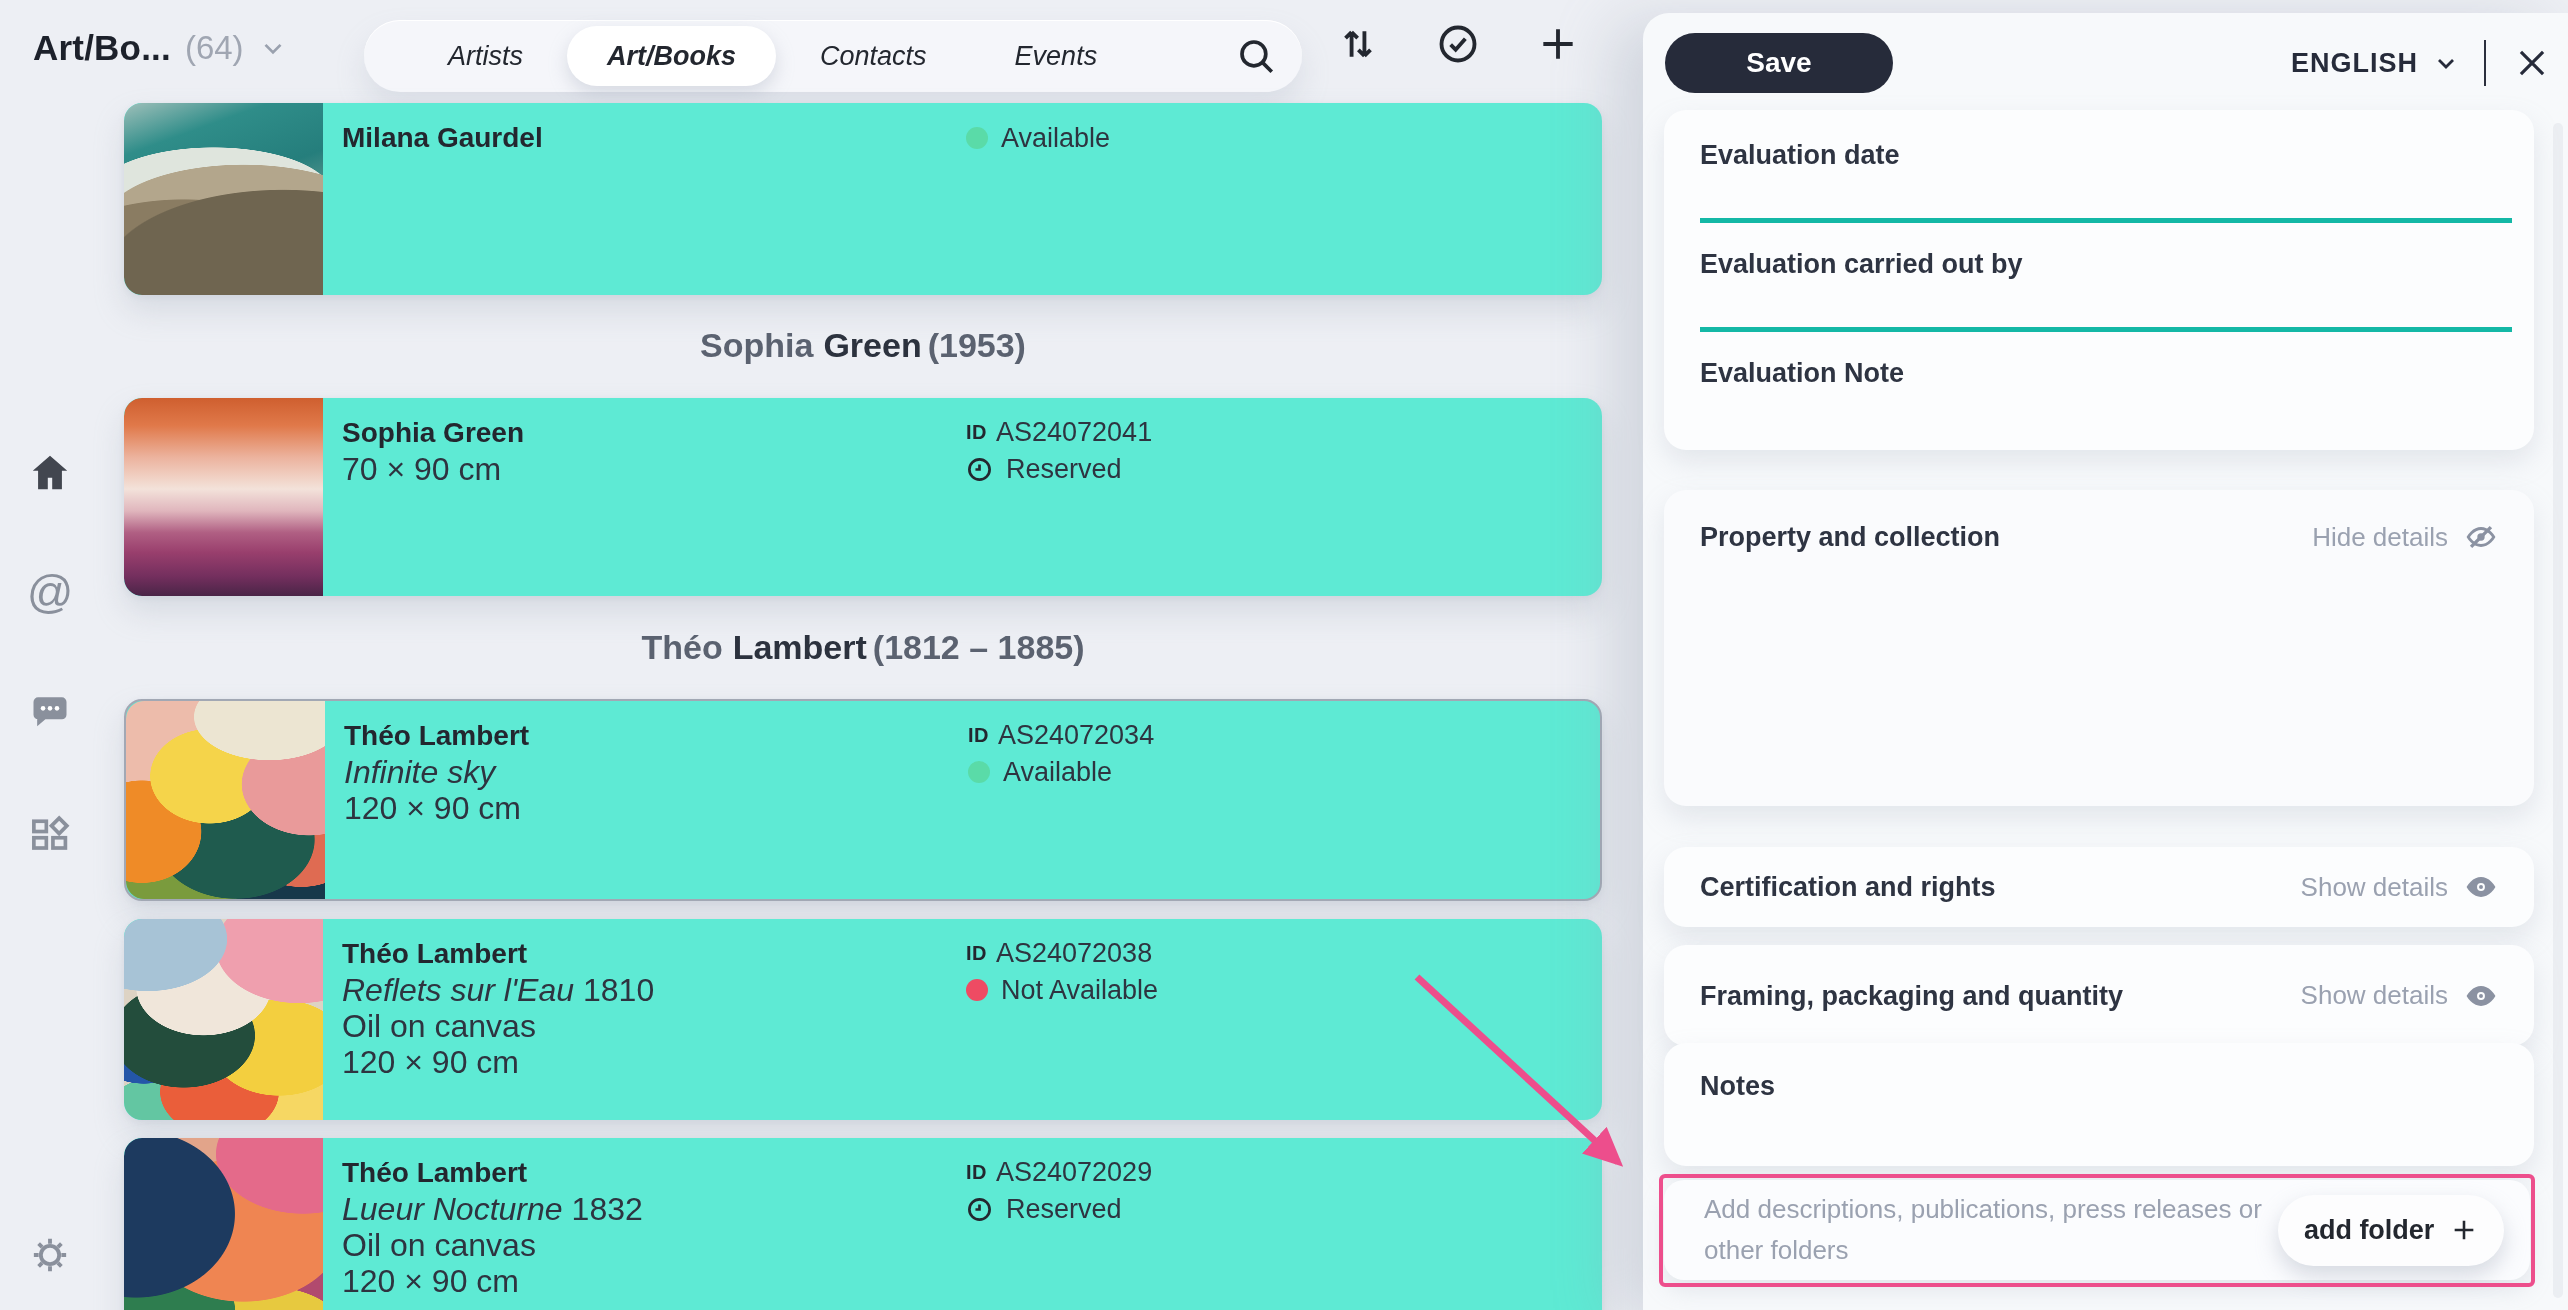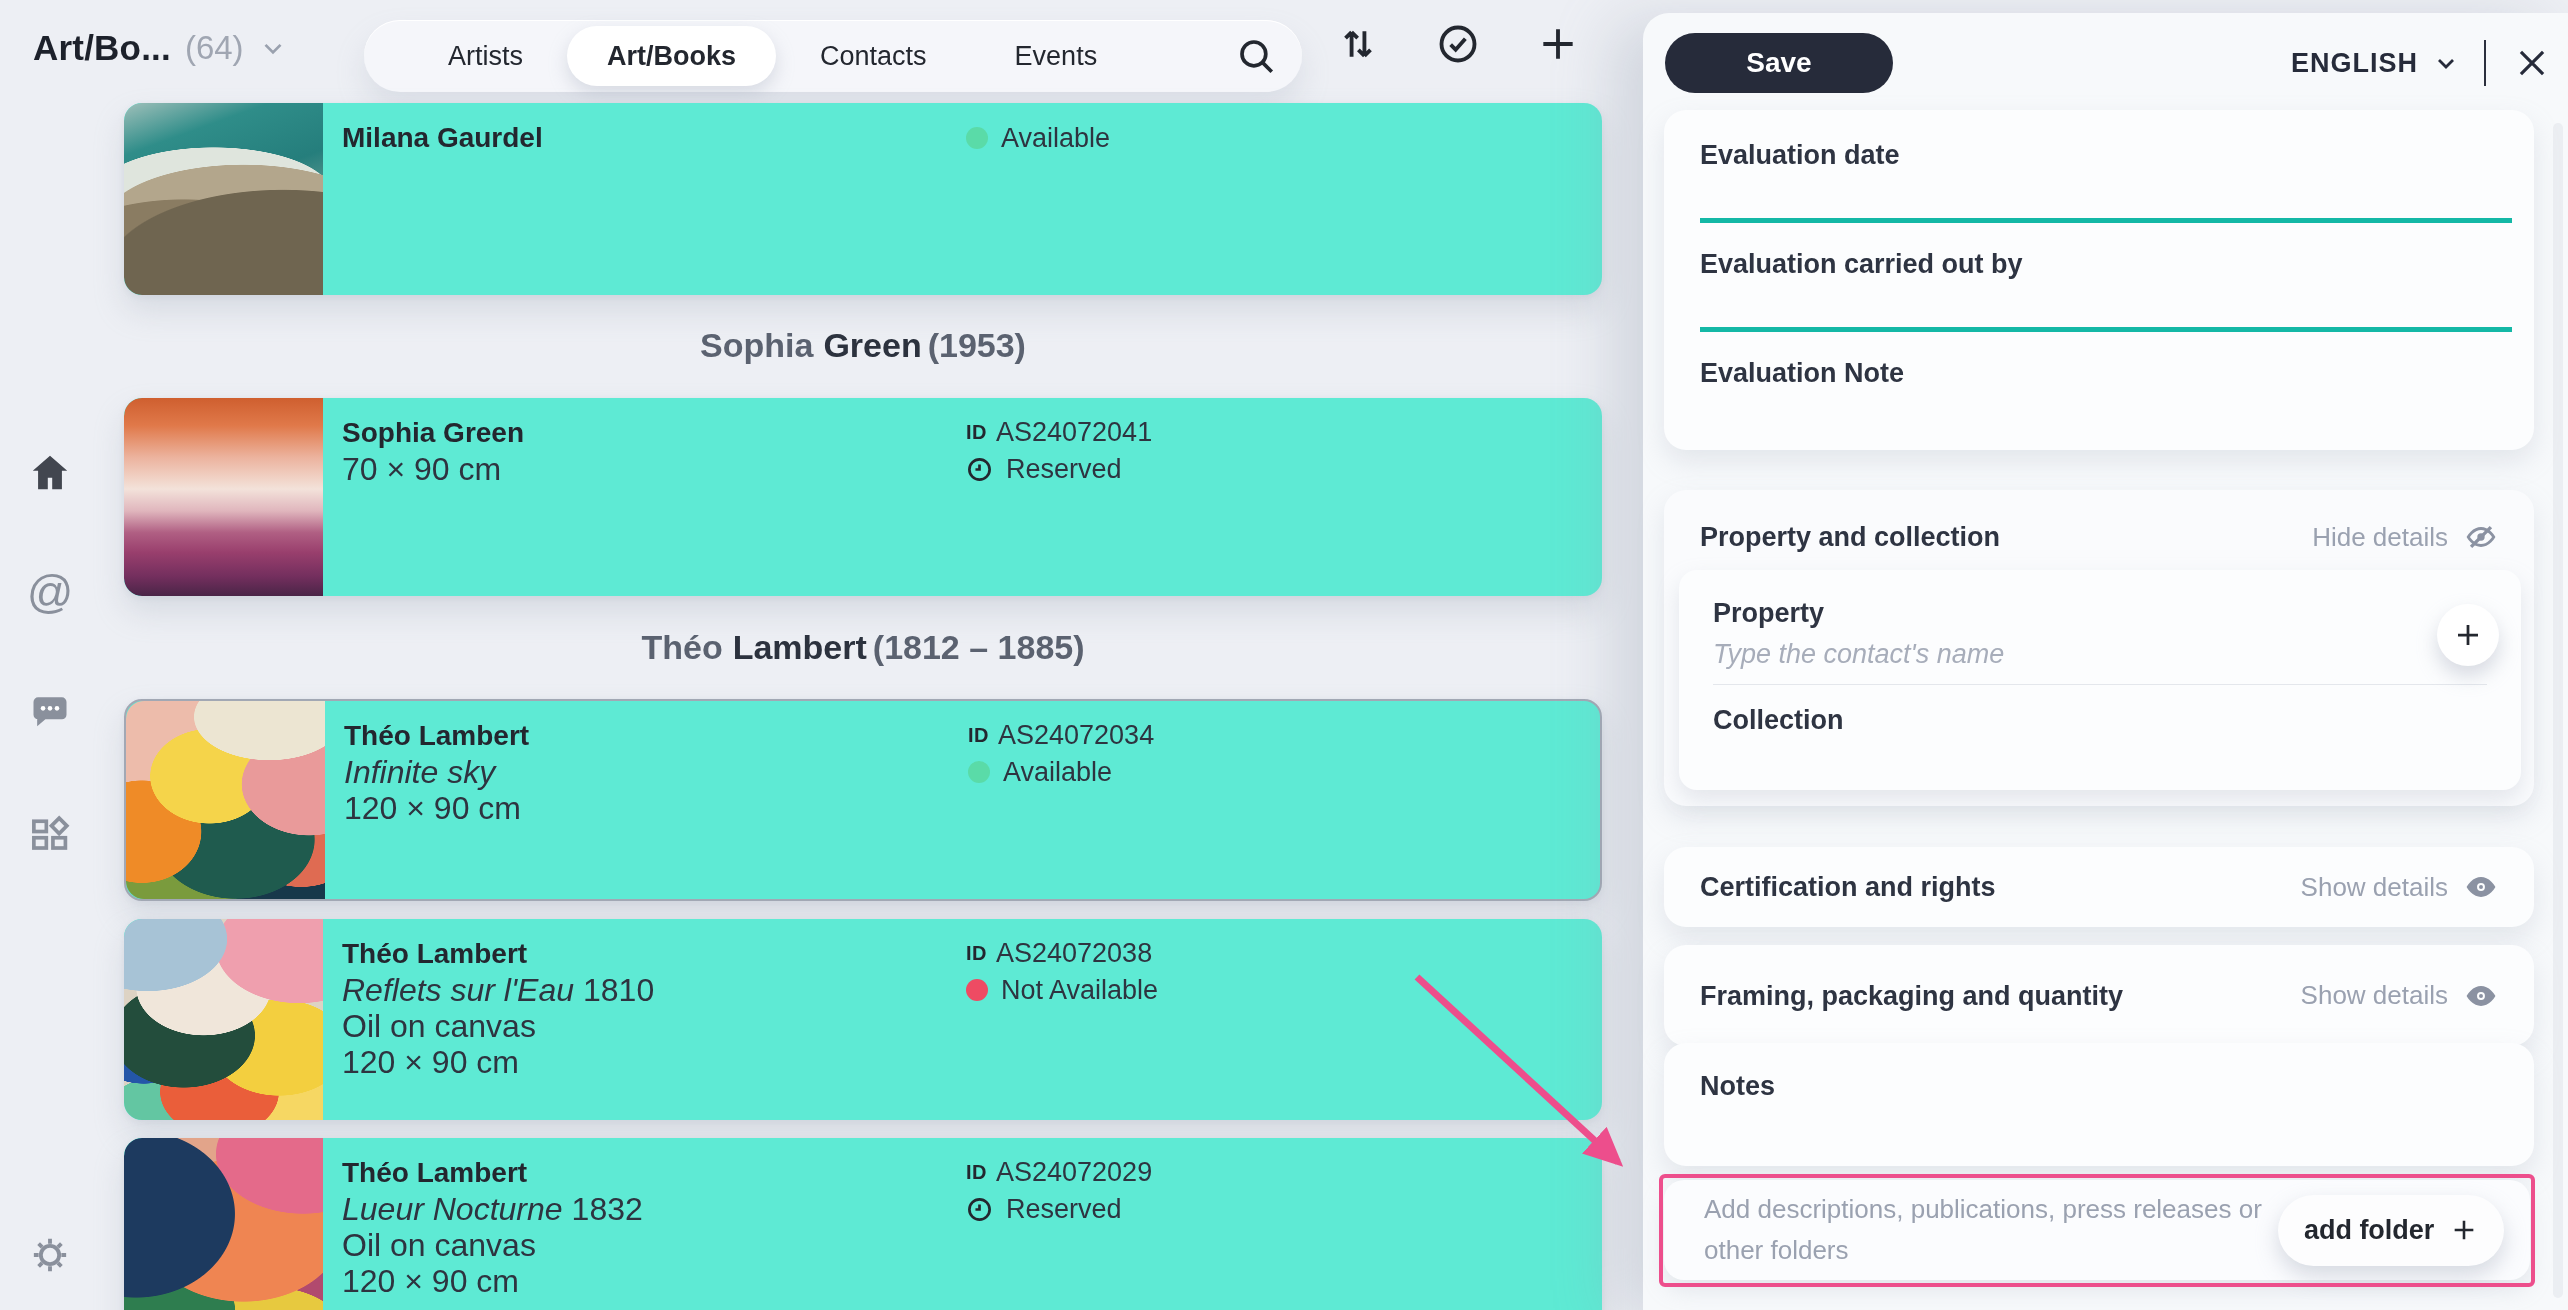--- a/index.html
+++ b/index.html
@@ -12,21 +12,21 @@
   .rail-icon { position:absolute; left:28px; width:44px; height:44px; display:flex; align-items:center; justify-content:center; cursor:pointer; }
   .rail-icon svg { width:44px; height:44px; }
   .at-glyph { font-size:46px; color:#8a909c; font-weight:400; }
 
   
   .main-header { position:absolute; left:0; top:0; width:1643px; height:100px; }
   .title-wrap { position:absolute; left:33px; top:28px; display:flex; align-items:center; gap:14px; }
   .app-title { font-size:35px; font-weight:700; color:#1d212b; letter-spacing:.2px; }
   .app-count { font-size:33px; color:#a0a6b2; }
   .tabbar { position:absolute; left:364px; top:20px; width:938px; height:72px; background:#f5f6fa; border-radius:38px;
-            box-shadow:0 16px 28px rgba(166,174,190,.25), inset 0 1px 0 #ffffff; display:flex; align-items:center; padding:0 18px 0 40px; }
+            box-shadow:0 16px 28px rgba(166,174,190,.25), inset 0 1px 0 #ffffff; display:flex; align-items:center; padding:0 18px 0 40px;font-style:italic; }
   .tab { font-size:27px; color:#23272f; padding:0 44px; height:60px; display:flex; align-items:center; border-radius:30px; cursor:pointer; white-space:nowrap; }
   .tab.active { background:#ffffff; font-weight:700; box-shadow:0 8px 18px rgba(166,174,190,.38); padding:0 40px; }
   .tab-search { margin-left:auto; width:56px; height:56px; display:flex; align-items:center; justify-content:center; cursor:pointer; }
   .hdr-actions { position:absolute; left:1336px; top:22px; display:flex; align-items:center; gap:56px; }
   .icon-btn { width:44px; height:44px; display:flex; align-items:center; justify-content:center; cursor:pointer; }
 
   
   .list { position:absolute; left:124px; top:103px; width:1478px; }
   .art-card { position:relative; width:100%; background:#5eead4; border-radius:18px; display:flex;
               box-shadow:0 16px 30px rgba(163,171,187,.30), 0 2px 6px rgba(163,171,187,.16); overflow:hidden; }
@@ -373,33 +373,20 @@
         <div class="p-label">Property and collection</div>
         <div class="toggle">
           <span>Hide details</span>
           <svg width="34" height="34" viewBox="0 0 24 24" fill="none" stroke="#8b92a2" stroke-width="2">
               <path d="M3 12s3.4-6 9-6 9 6 9 6-3.4 6-9 6-9-6-9-6z"></path>
               <circle cx="12" cy="12" r="2.6" fill="#8b92a2" stroke="none"></circle>
               <path d="M5 19 19 5" stroke-width="2.4"></path>
             </svg>
         </div>
       </div>
-      <div class="inner-card">
-        <div class="p-label">Property</div>
-        <div class="prop-row">
-          <span class="placeholder">Type the contact's name</span>
-        </div>
-        <button class="plus-fab">
-          <svg width="30" height="30" viewBox="0 0 24 24" fill="none" stroke="#23272f" stroke-width="2.2">
-              <path d="M12 4v16M4 12h16"></path>
-            </svg>
-        </button>
-        <hr class="inner-div">
-        <div class="p-label collection-label">Collection</div>
-      </div>
     </section>
 
     <section class="panel-card pc-row pc-cert">
       <div class="p-label">Certification and rights</div>
       <div class="toggle">
         <span>Show details</span>
         <svg width="34" height="34" viewBox="0 0 24 24" fill="none" stroke="#8b92a2" stroke-width="2">
             <path d="M3 12s3.4-6 9-6 9 6 9 6-3.4 6-9 6-9-6-9-6z" fill="#8b92a2"></path>
             <circle cx="12" cy="12" r="2.8" fill="#fcfdfe" stroke="none"></circle>
             <circle cx="12" cy="12" r="1.4" fill="#8b92a2" stroke="none"></circle>

